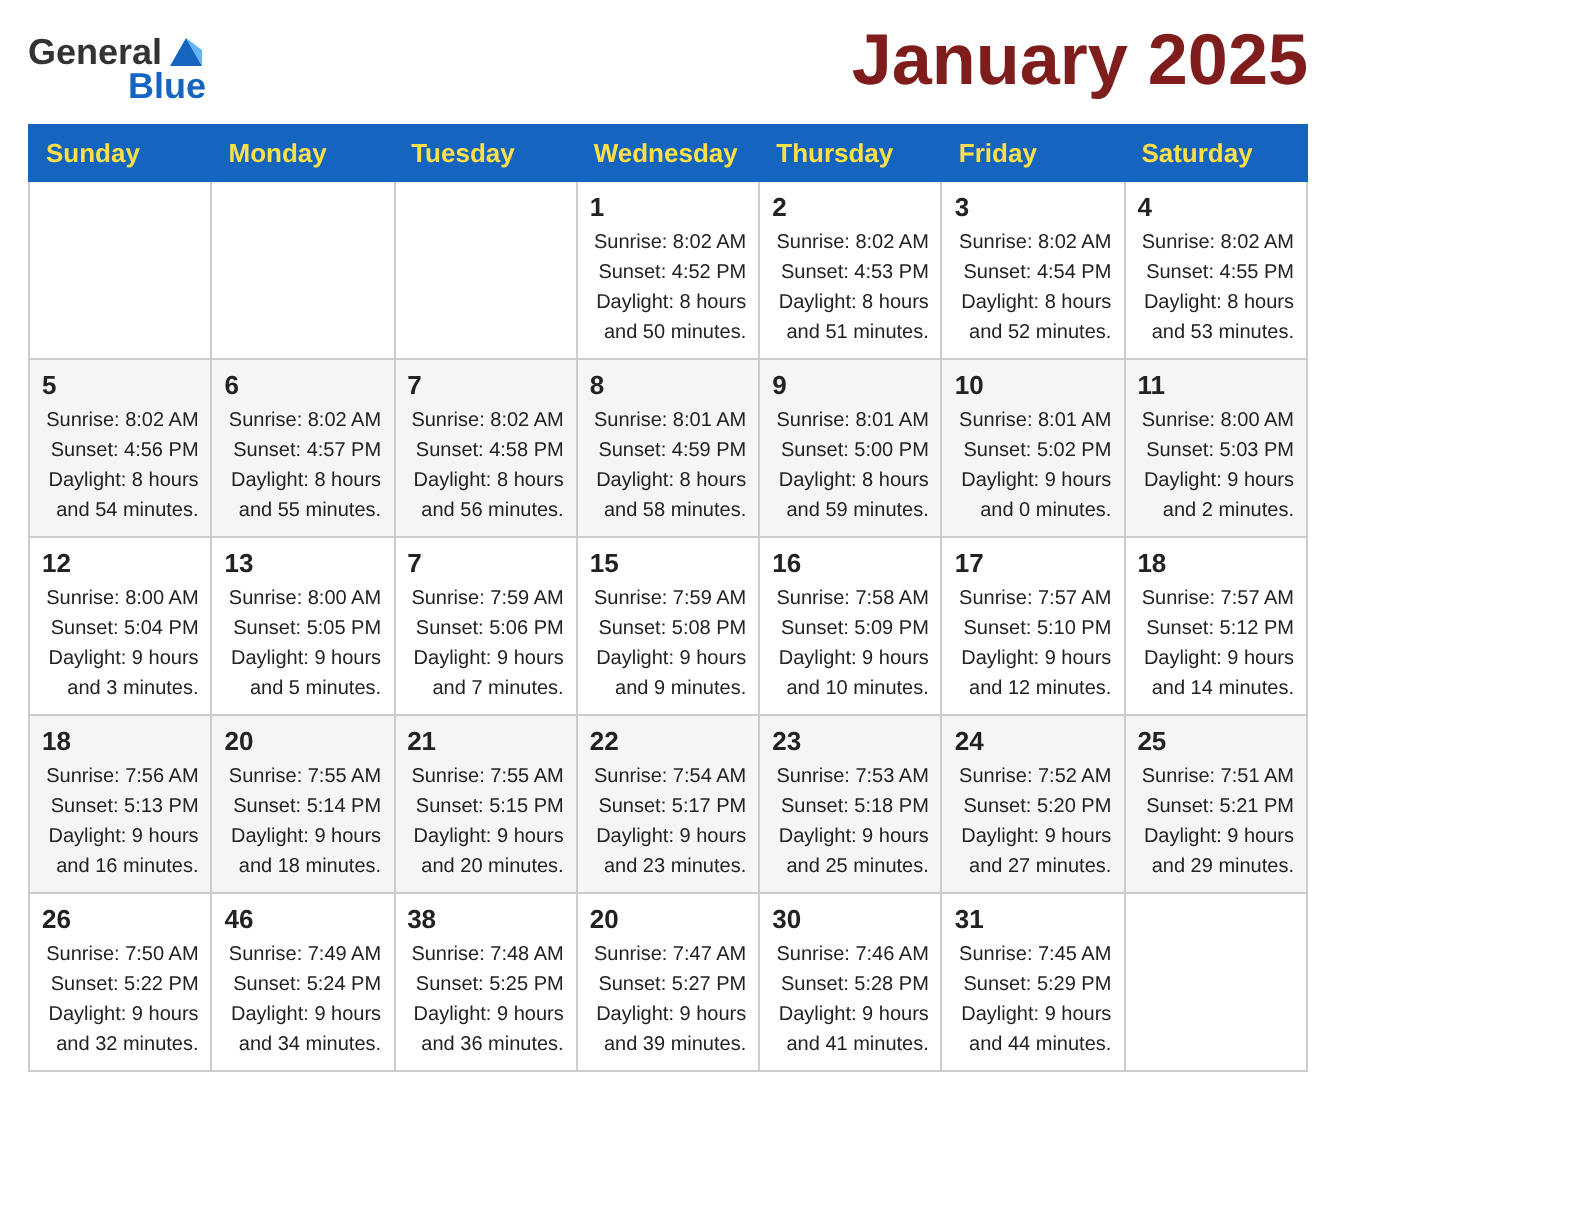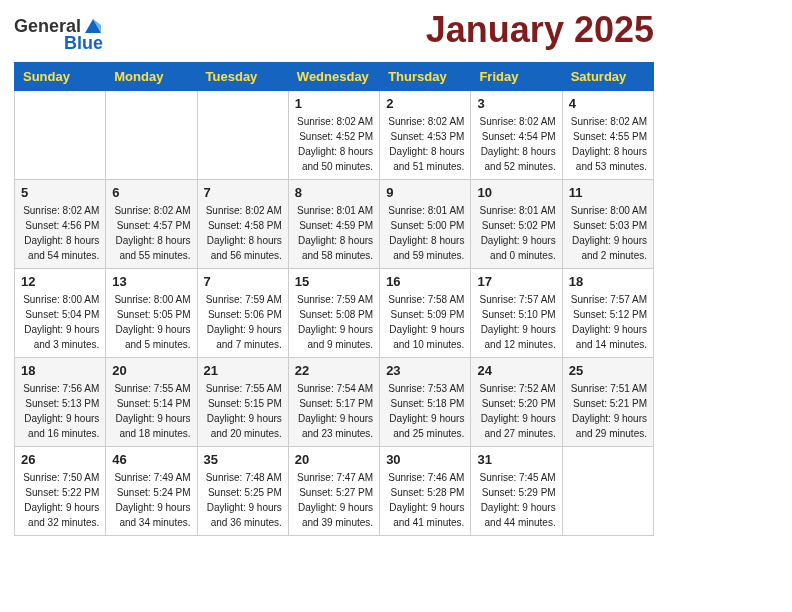--- a/index.html
+++ b/index.html
@@ -234,21 +234,21 @@
         <tr>
           <td>
             <span class="day-number">26</span>
             <div class="day-info">Sunrise: 7:50 AM<br>Sunset: 5:22 PM<br>Daylight: 9 hours<br>and 32 minutes.</div>
           </td>
           <td>
             <span class="day-number">46</span>
             <div class="day-info">Sunrise: 7:49 AM<br>Sunset: 5:24 PM<br>Daylight: 9 hours<br>and 34 minutes.</div>
           </td>
           <td>
-            <span class="day-number">35</span>
+            <span class="day-number">38</span>
             <div class="day-info">Sunrise: 7:48 AM<br>Sunset: 5:25 PM<br>Daylight: 9 hours<br>and 36 minutes.</div>
           </td>
           <td>
             <span class="day-number">20</span>
             <div class="day-info">Sunrise: 7:47 AM<br>Sunset: 5:27 PM<br>Daylight: 9 hours<br>and 39 minutes.</div>
           </td>
           <td>
             <span class="day-number">30</span>
             <div class="day-info">Sunrise: 7:46 AM<br>Sunset: 5:28 PM<br>Daylight: 9 hours<br>and 41 minutes.</div>
           </td>

